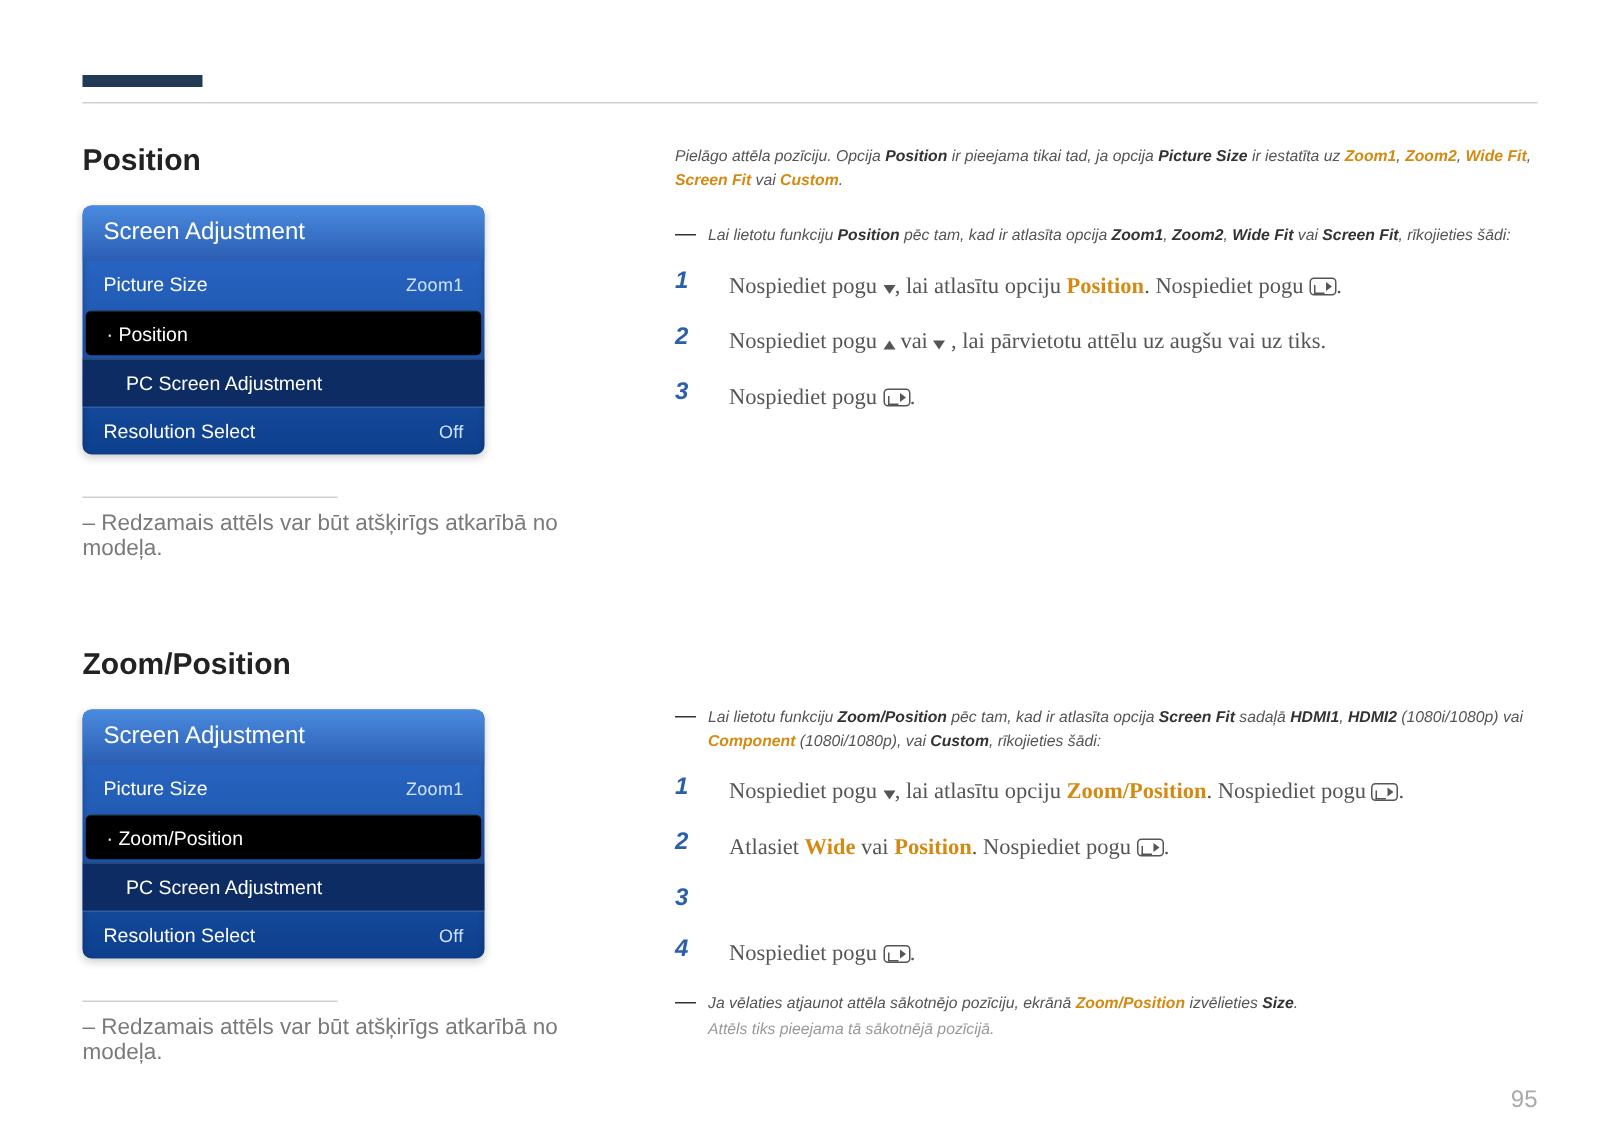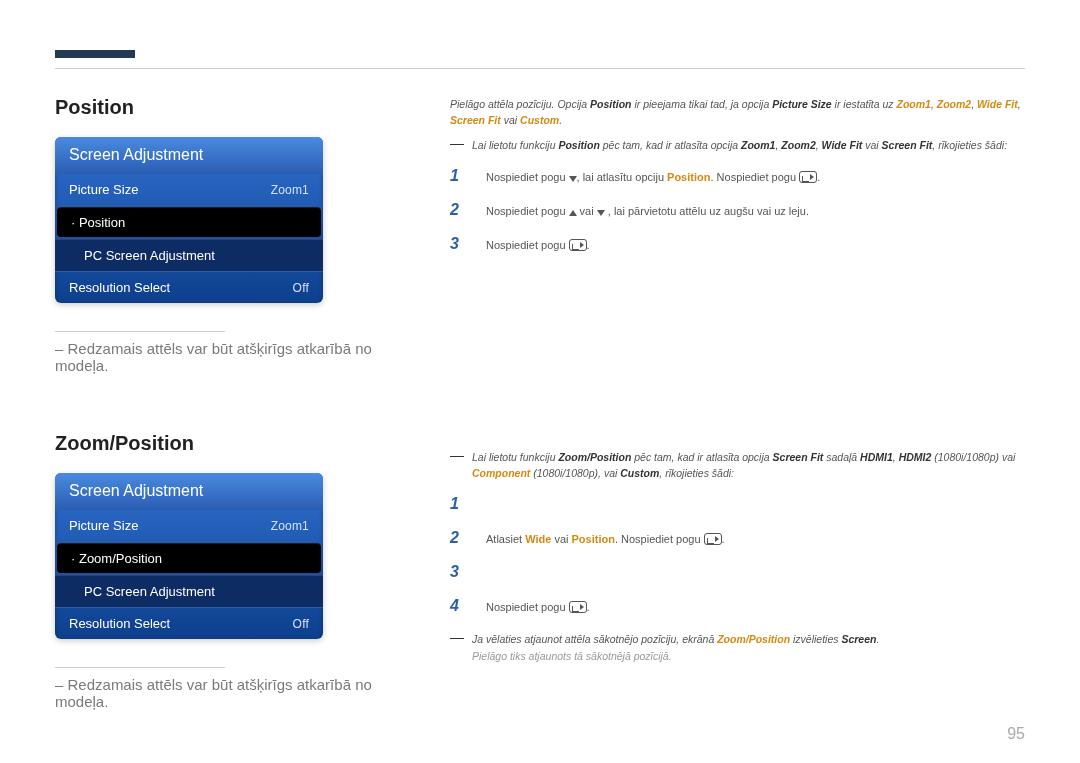--- a/index.html
+++ b/index.html
@@ -28,21 +28,21 @@
 
   .body-text { font-size:10.5px; color:#555; line-height:1.55;font-style:italic; }
   .body-text strong { font-weight:600; color:#333; }
   .orange { color:#d48a12; font-weight:600; }
   .note-dash { position:relative; padding-left:22px; margin-top:2px; }
   .note-dash::before { content:"—"; position:absolute; left:0; top:-4px; font-size:14px; color:#333; }
 
   ol.steps { list-style:none; margin-top:14px; }
   ol.steps li { display:flex; align-items:flex-start; gap:22px; margin-bottom:16px; }
   ol.steps .num { font-size:16px; font-weight:600; color:#2b5faa; font-style:italic; width:14px; flex-shrink:0; }
-  ol.steps .step-text { font-size:11px; color:#555; padding-top:4px; }
+  ol.steps .step-text { font-size:15px; color:#555; padding-top:4px;font-family:Liberation Serif, serif; }
 
   .enter-icon { display:inline-block; width:18px; height:12px; border:1.2px solid #555; border-radius:3px; position:relative; vertical-align:-2px; }
   .enter-icon::before { content:""; position:absolute; left:2px; top:4px; width:6px; height:5px; border-left:1.2px solid #555; border-bottom:1.2px solid #555; }
   .enter-icon::after { content:""; position:absolute; right:2px; top:2px; width:0; height:0; border-top:3px solid transparent; border-bottom:3px solid transparent; border-left:4px solid #555; }
 
   .tri { display:inline-block; width:0; height:0; vertical-align:-1px; }
   .tri.down { border-left:4px solid transparent; border-right:4px solid transparent; border-top:6px solid #555; }
   .tri.up   { border-left:4px solid transparent; border-right:4px solid transparent; border-bottom:6px solid #555; }
   .tri.left { border-top:4px solid transparent; border-bottom:4px solid transparent; border-right:6px solid #555; }
   .tri.right{ border-top:4px solid transparent; border-bottom:4px solid transparent; border-left:6px solid #555; }
@@ -109,72 +109,75 @@
       <div class="image-note">Redzamais attēls var būt atšķirīgs atkarībā no modeļa.</div>
     </div>
   </div>
 
   <div class="right-col">
 
     <p class="body-text">
       <span>Pielāgo attēla pozīciju. Opcija </span><strong>Position</strong><span> ir pieejama tikai tad, ja opcija </span><strong>Picture Size</strong><span> ir iestatīta uz </span><span class="orange">Zoom1</span><span>, </span><span class="orange">Zoom2</span><span>, </span><span class="orange">Wide Fit</span><span>, </span><span class="orange">Screen Fit</span><span> vai </span><span class="orange">Custom</span><span>.</span>
     </p>
 
-    <p class="body-text note-dash" style="margin-top:8px">
+    <p class="body-text note-dash" style="margin-top:20px">
       <span>Lai lietotu funkciju </span><strong>Position</strong><span> pēc tam, kad ir atlasīta opcija </span><strong>Zoom1</strong><span>, </span><strong>Zoom2</strong><span>, </span><strong>Wide Fit</strong><span> vai </span><strong>Screen Fit</strong><span>, rīkojieties šādi:</span>
     </p>
 
     <ol class="steps">
       <li>
         <span class="num">1</span>
         <span class="step-text">
           <span>Nospiediet pogu </span><span class="tri down"></span><span>, lai atlasītu opciju </span><span class="orange">Position</span><span>. Nospiediet pogu </span><span class="enter-icon"></span><span>.</span>
         </span>
       </li>
       <li>
         <span class="num">2</span>
         <span class="step-text">
-          <span>Nospiediet pogu </span><span class="tri up"></span><span> vai </span><span class="tri down"></span><span> , lai pārvietotu attēlu uz augšu vai uz leju.</span>
+          <span>Nospiediet pogu </span><span class="tri up"></span><span> vai </span><span class="tri down"></span><span> , lai pārvietotu attēlu uz augšu vai uz tiks.</span>
         </span>
       </li>
       <li>
         <span class="num">3</span>
         <span class="step-text">
           <span>Nospiediet pogu </span><span class="enter-icon"></span><span>.</span>
         </span>
       </li>
     </ol>
 
     <div class="zoom-block">
       <p class="body-text note-dash">
         <span>Lai lietotu funkciju </span><strong>Zoom/Position</strong><span> pēc tam, kad ir atlasīta opcija </span><strong>Screen Fit</strong><span> sadaļā </span><strong>HDMI1</strong><span>, </span><strong>HDMI2</strong><span> (1080i/1080p) vai </span><span class="orange">Component</span><span> (1080i/1080p), vai </span><strong>Custom</strong><span>, rīkojieties šādi:</span>
       </p>
 
       <ol class="steps">
         <li>
           <span class="num">1</span>
+          <span class="step-text">
+            <span>Nospiediet pogu </span><span class="tri down"></span><span>, lai atlasītu opciju </span><span class="orange">Zoom/Position</span><span>. Nospiediet pogu </span><span class="enter-icon"></span><span>.</span>
+          </span>
         </li>
         <li>
           <span class="num">2</span>
           <span class="step-text">
             <span>Atlasiet </span><span class="orange">Wide</span><span> vai </span><span class="orange">Position</span><span>. Nospiediet pogu </span><span class="enter-icon"></span><span>.</span>
           </span>
         </li>
         <li>
           <span class="num">3</span>
         </li>
         <li>
           <span class="num">4</span>
           <span class="step-text">
             <span>Nospiediet pogu </span><span class="enter-icon"></span><span>.</span>
           </span>
         </li>
       </ol>
 
       <p class="body-text note-dash" style="margin-top:4px">
-        <span>Ja vēlaties atjaunot attēla sākotnējo pozīciju, ekrānā </span><span class="orange">Zoom/Position</span><span> izvēlieties </span><strong>Screen</strong><span>.</span><br>
-        <span style="color:#999">Pielāgo tiks atjaunots tā sākotnējā pozīcijā.</span>
+        <span>Ja vēlaties atjaunot attēla sākotnējo pozīciju, ekrānā </span><span class="orange">Zoom/Position</span><span> izvēlieties </span><strong>Size</strong><span>.</span><br>
+        <span style="color:#999">Attēls tiks pieejama tā sākotnējā pozīcijā.</span>
       </p>
     </div>
   </div>
 
   <div class="page-num">95</div>
 </div>
 
 </body></html>

